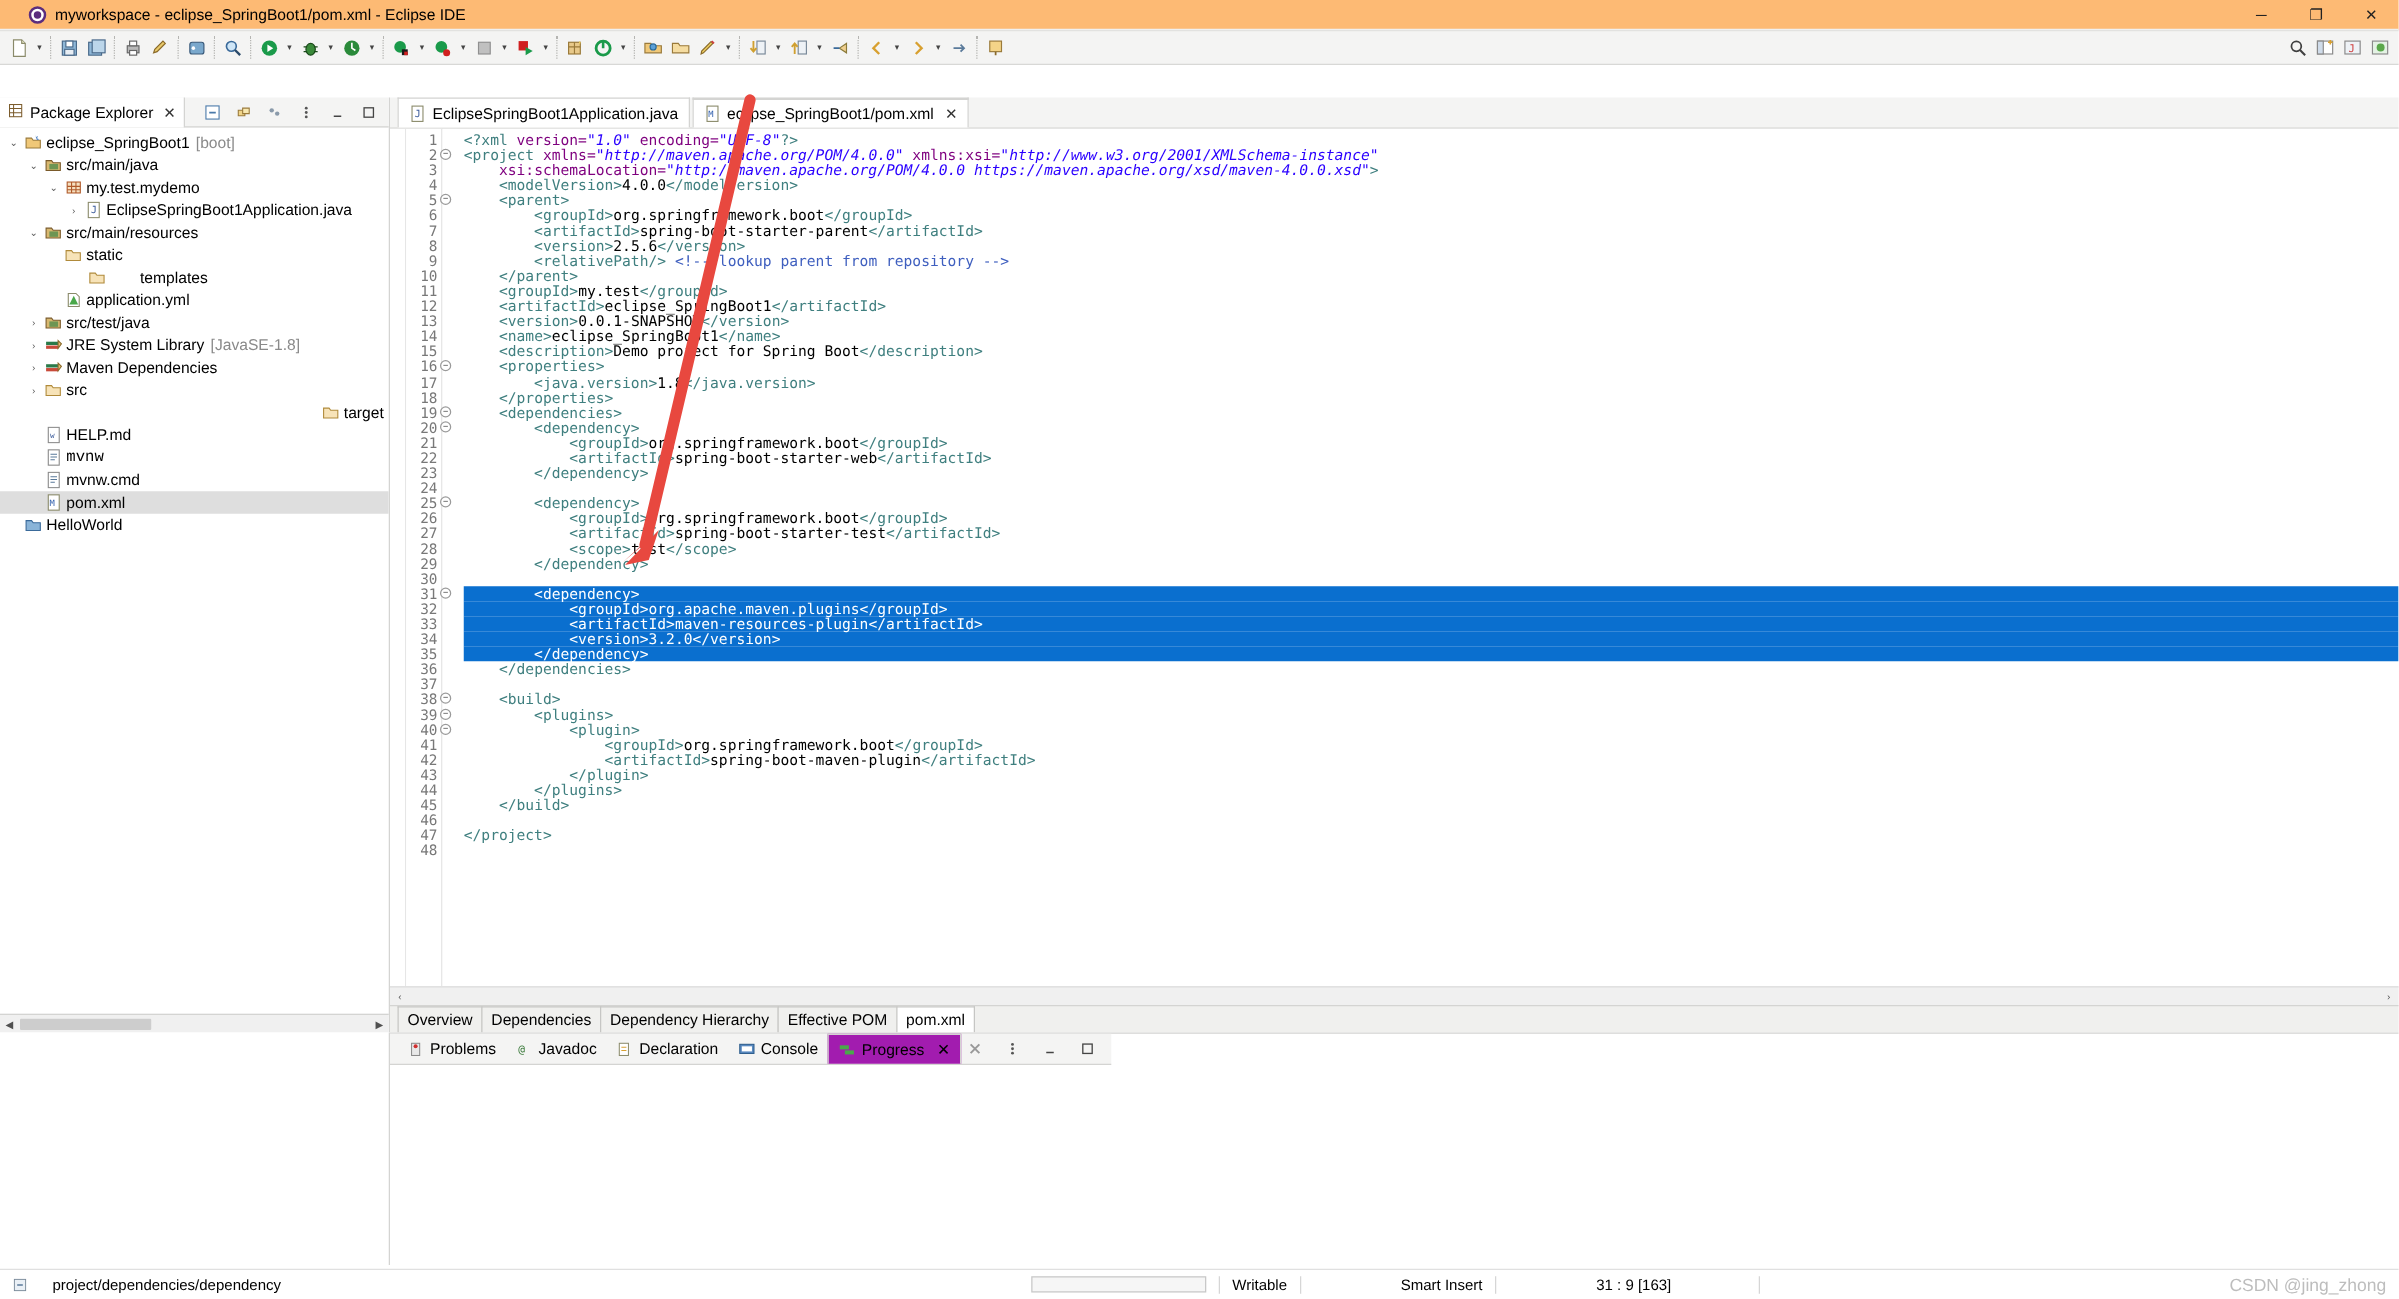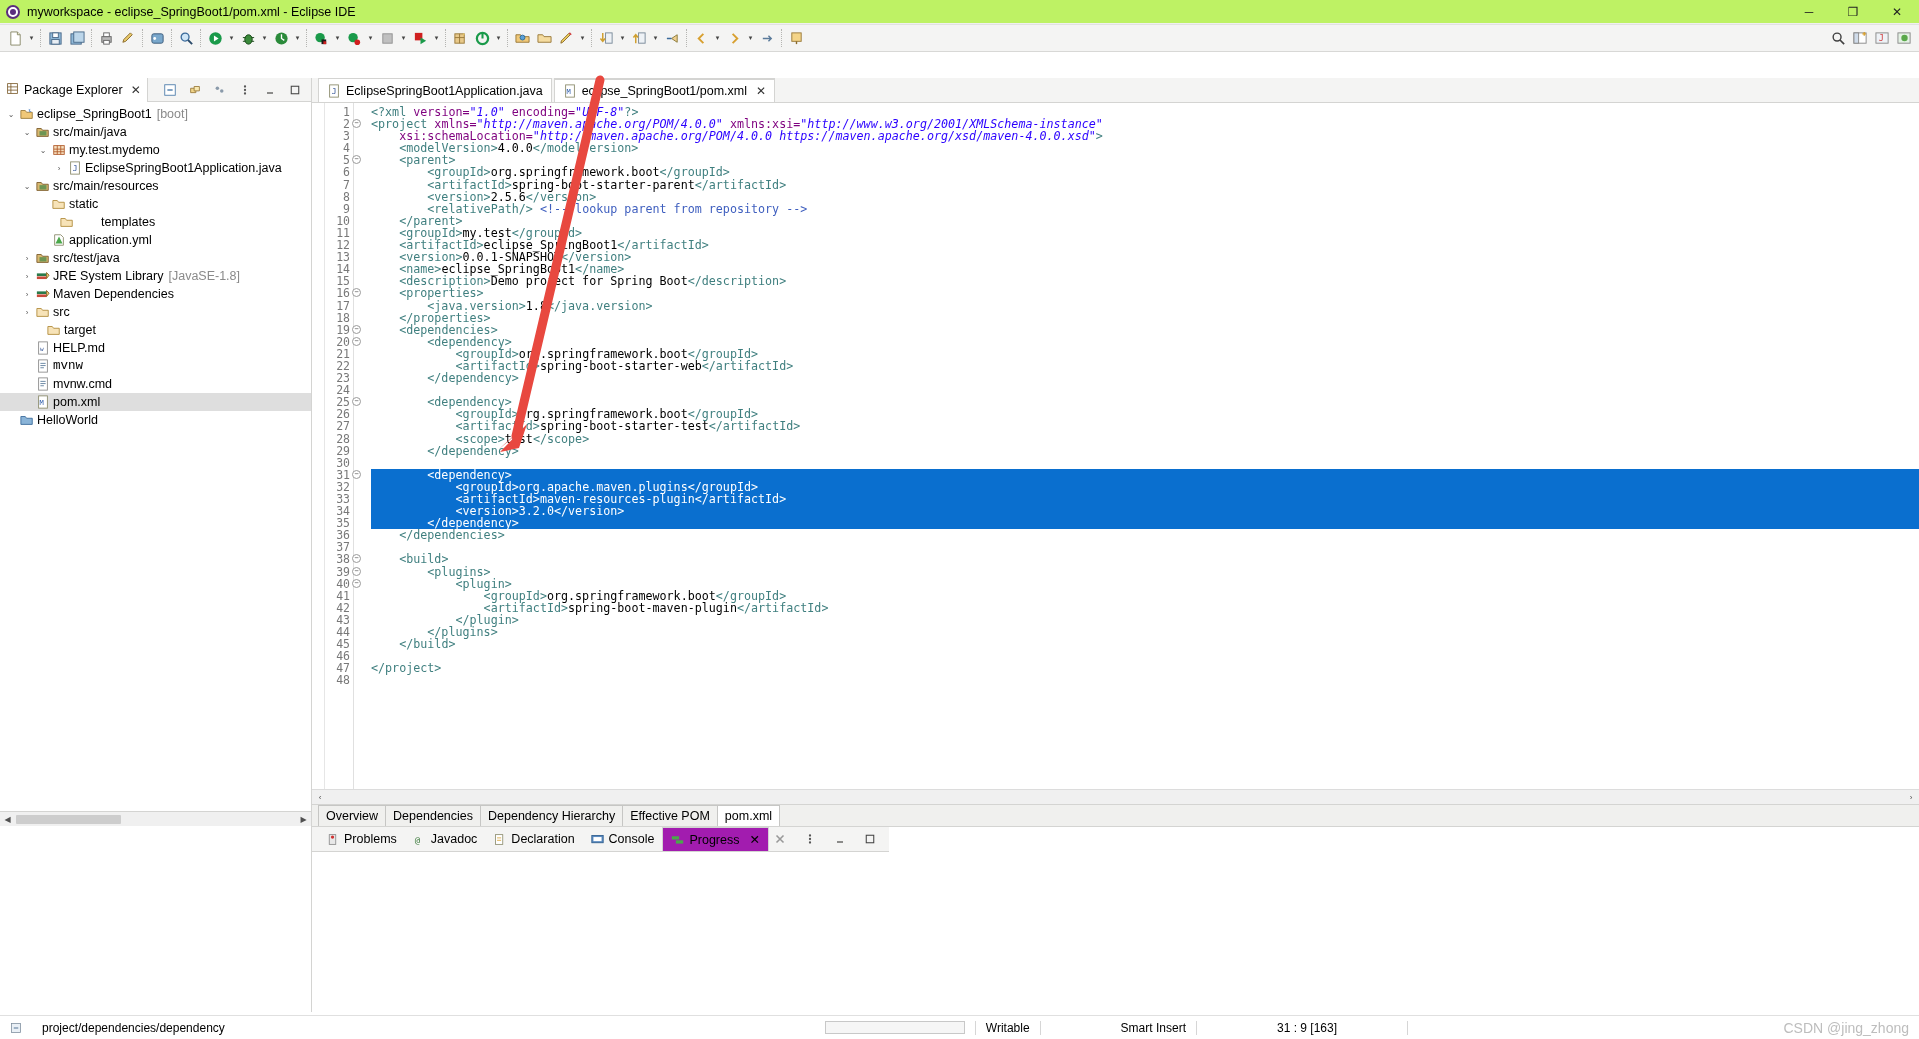--- a/index.html
+++ b/index.html
@@ -10,22 +10,22 @@
     background: #ffffff;
     font-family: "Liberation Sans", sans-serif;
     font-size: 12px;
     color: #000;
   }
   #app { position: relative; width: 1919px; height: 1039px; }
 
   
   .titlebar {
     height: 24px; display: flex; align-items: center;
-    background: #bef264; border-bottom: 1px solid #f0f0f0;
-    padding-left: 5px; font-size: 12.5px;
+    background: #fdba74; border-bottom: 1px solid #f0f0f0;
+    padding-left: 22px; font-size: 12.5px;
   }
   .title-icon {
     width: 16px; height: 16px; margin-right: 6px; flex: 0 0 16px;
     position: relative;
   }
   .title-icon::before {
     content: ""; position: absolute; inset: 1px;
     border: 2px solid #5b2d7e; border-radius: 50%;
     background: #ffffff;
   }
@@ -591,21 +591,21 @@
           </div>
           <div class="trow" style="padding-left: 36px;">
             <span class="twist"></span>
             <span class="ticon">
               <svg width="14" height="14" viewBox="0 0 16 16" style="display:block">
                 <path d="M1 13V4h5l1.5 2H14v7z" fill="#f7e3b8" stroke="#b08a3a"></path>
               </svg>
             </span>
             <span class="tlabel">static</span>
           </div>
-          <div class="trow" style="padding-left: 20px; gap: 24px;">
+          <div class="trow" style="padding-left: 31px; gap: 24px;">
             <span class="twist"></span>
             <span class="ticon">
               <svg width="14" height="14" viewBox="0 0 16 16" style="display:block">
                 <path d="M1 13V4h5l1.5 2H14v7z" fill="#f7e3b8" stroke="#b08a3a"></path>
               </svg>
             </span>
             <span class="tlabel">templates</span>
           </div>
           <div class="trow" style="padding-left: 36px;">
             <span class="twist"></span>
@@ -652,21 +652,21 @@
           </div>
           <div class="trow" style="padding-left: 20px;">
             <span class="twist">›</span>
             <span class="ticon">
               <svg width="14" height="14" viewBox="0 0 16 16" style="display:block">
                 <path d="M1 13V4h5l1.5 2H14v7z" fill="#f7e3b8" stroke="#b08a3a"></path>
               </svg>
             </span>
             <span class="tlabel">src</span>
           </div>
-          <div class="trow" style="padding-left: 31px;">
+          <div class="trow" style="padding-left: 6px; justify-content: flex-end;">
             <span class="twist"></span>
             <span class="ticon">
               <svg width="14" height="14" viewBox="0 0 16 16" style="display:block">
                 <path d="M1 13V4h5l1.5 2H14v7z" fill="#f7e3b8" stroke="#b08a3a"></path>
               </svg>
             </span>
             <span class="tlabel">target</span>
           </div>
           <div class="trow" style="padding-left: 20px;">
             <span class="twist"></span>

